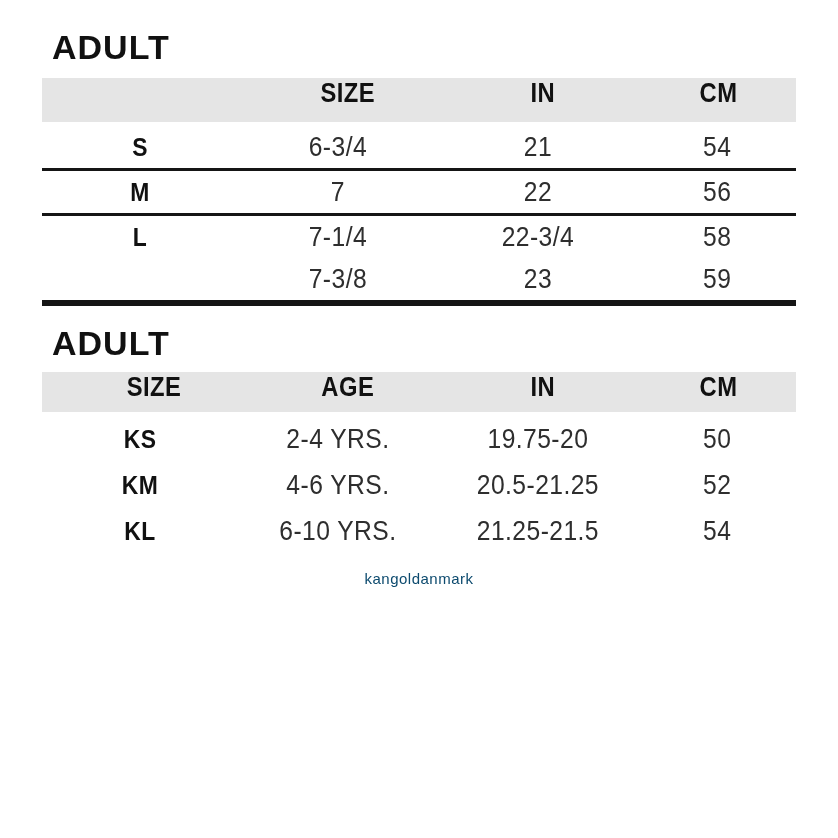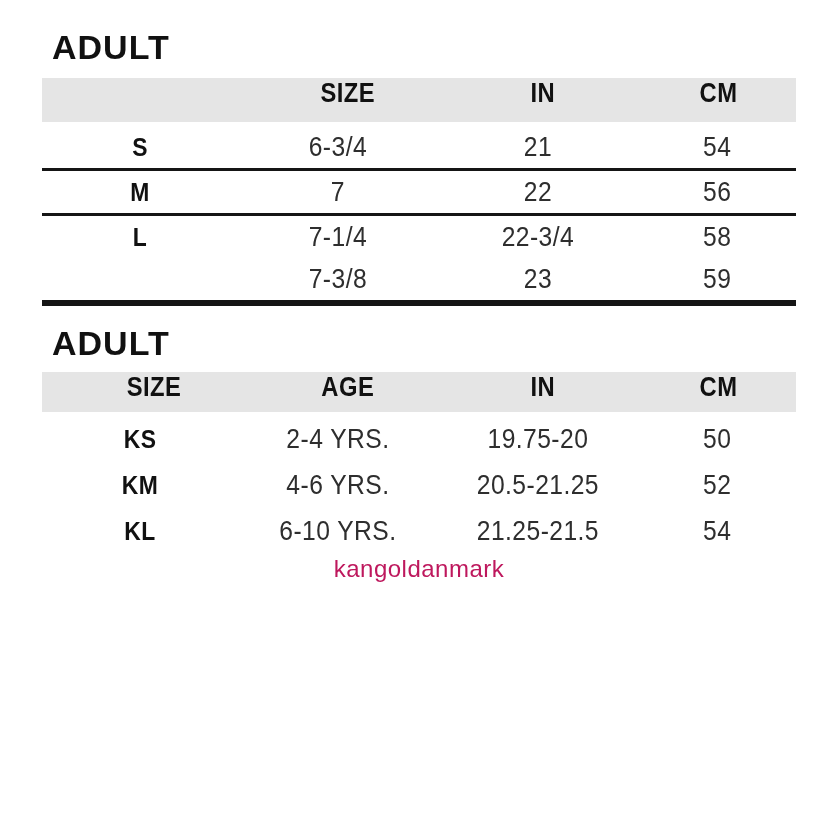--- a/index.html
+++ b/index.html
@@ -62,26 +62,26 @@
     color: #111111;
   }
   .val {
     font-size: 28px;
     font-weight: 400;
     letter-spacing: 0.5px;
     color: #2e2e2e;
   }
   .kids-title { margin-top: 20px; }
   .watermark {
-    margin-top: 2px;
+    margin-top: 12px;
     text-align: center;
-    font-size: 24px;
+    font-size: 15px;
     line-height: 26px;
     letter-spacing: 0.5px;
-    color: #be185d;
+    color: #0c4a6e;
   }
 </style>
 </head>
 <body>
 
 <div class="page">
 
   <div class="section-title">ADULT</div>
 
   <div class="adult">

